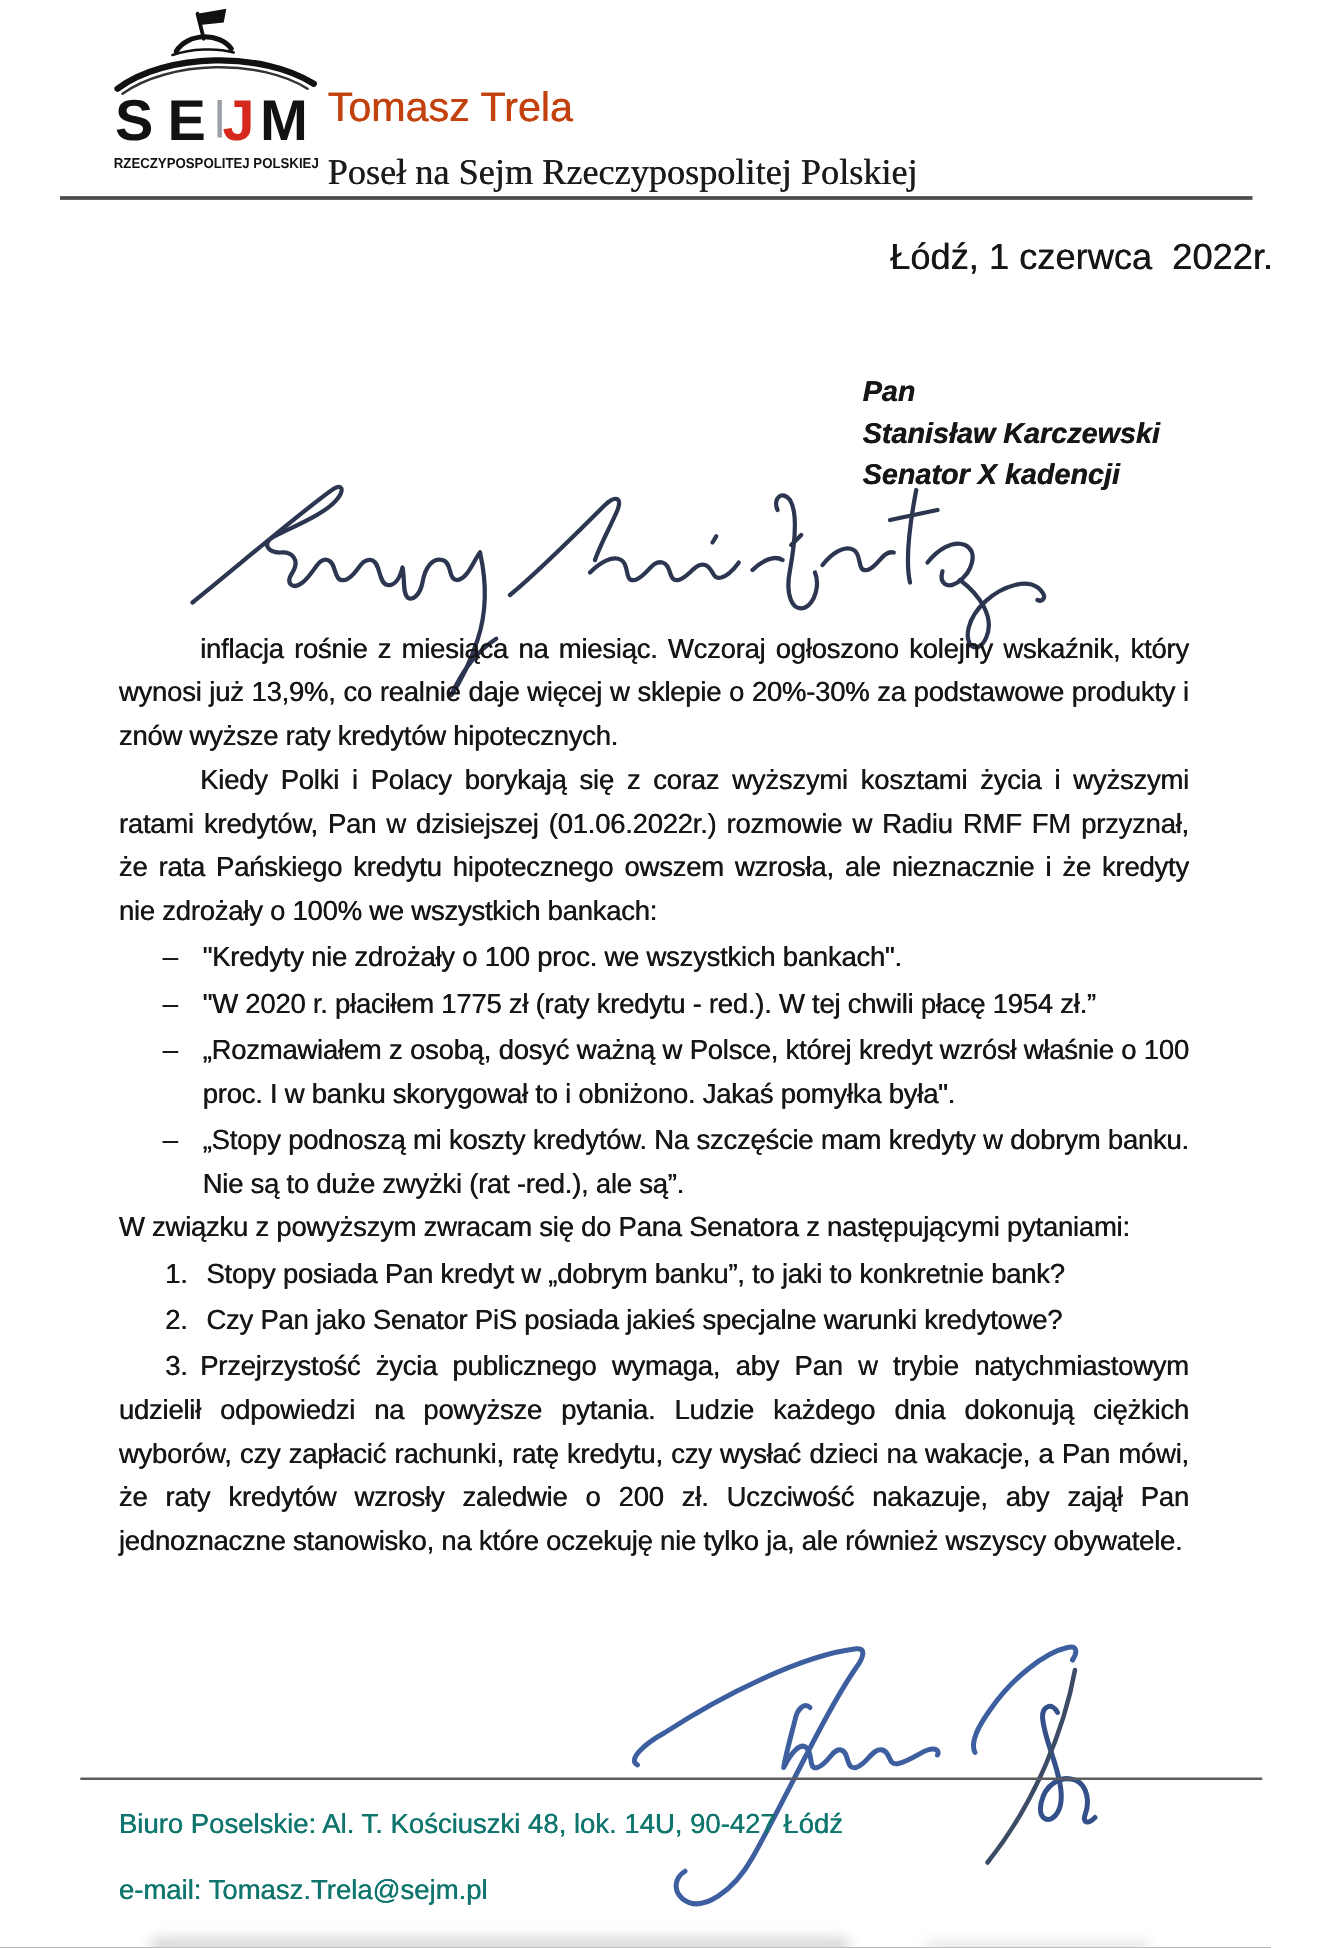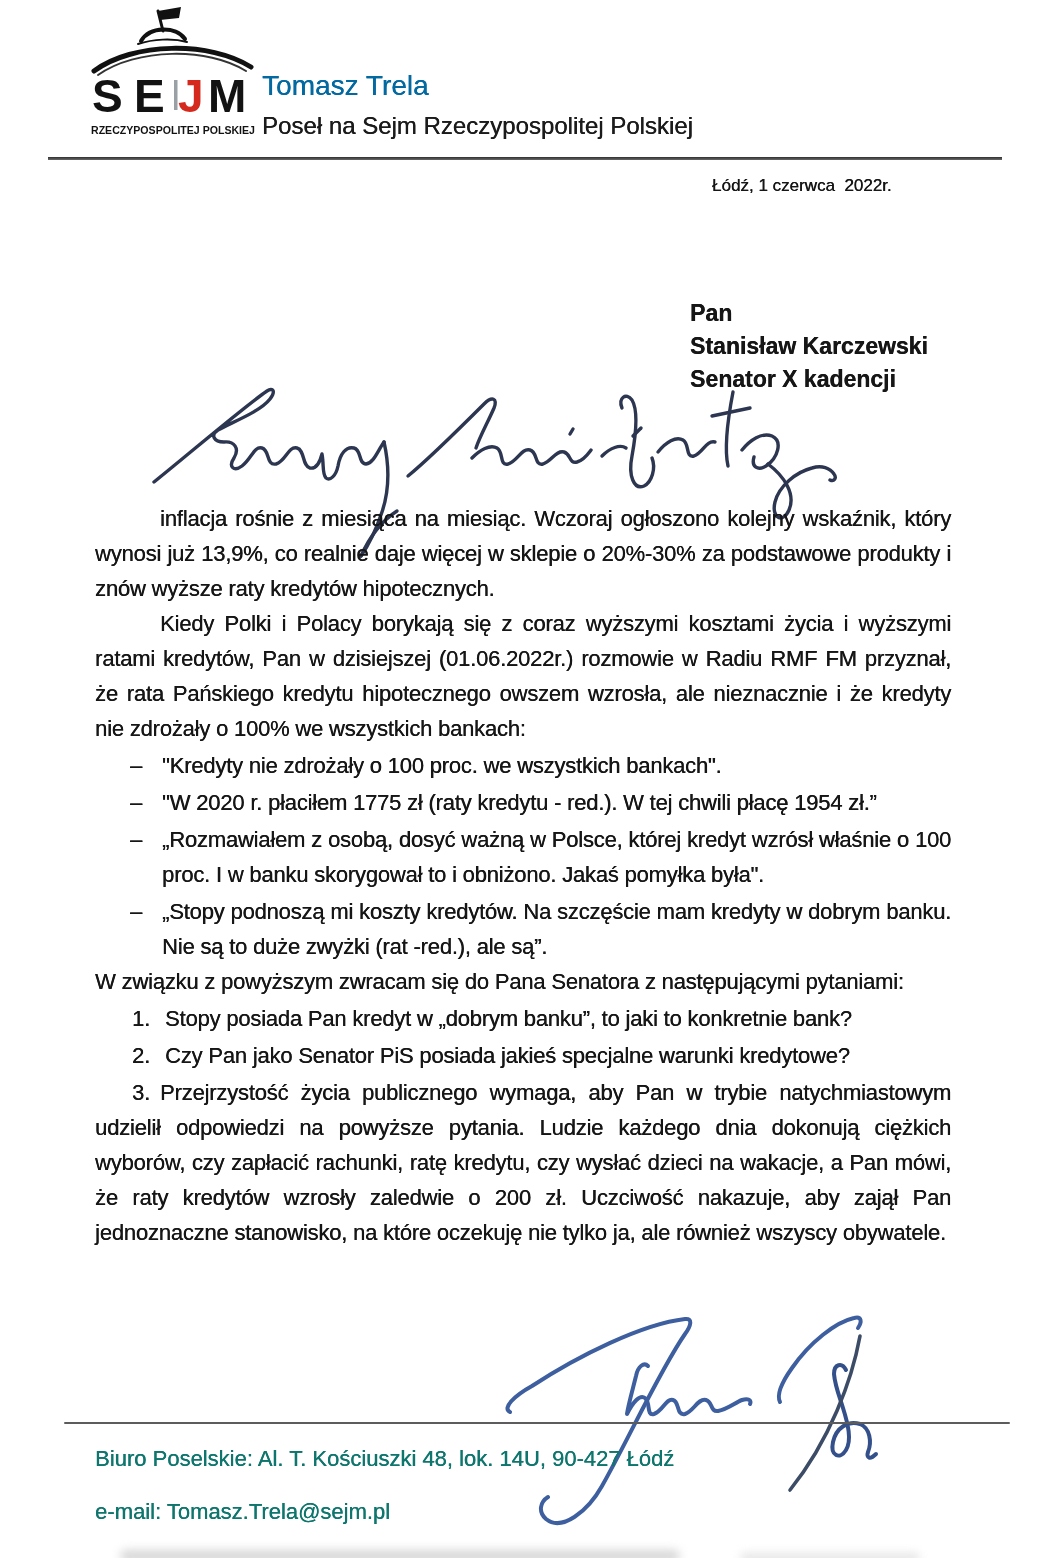--- a/index.html
+++ b/index.html
@@ -10,30 +10,30 @@
     background:#ffffff;
     font-family:"Liberation Sans", sans-serif;
     color:#161616;
     overflow:hidden;
   }
   .inky{ text-shadow:0.35px 0 0 currentColor; }
 
   
   .logo{ position:absolute; left:88px; top:4px; width:170px; height:136px; }
   .sender{ position:absolute; left:262px; top:68px; }
-  .sender-name{ font-size:28px; line-height:36px; color:#0369a1; }
-  .sender-title{ font-size:24px; line-height:28px; margin-top:8px; color:#1b1b1b; }
+  .sender-name{ font-size:33px; line-height:36px; color:#c2410c; }
+  .sender-title{ font-size:29px; line-height:28px; margin-top:20px; color:#1b1b1b;font-family:Liberation Serif, serif; }
   .header-rule{
     position:absolute; left:48px; top:157px; width:954px; height:3px;
     background:linear-gradient(#2f2f2f,#6a6a6a);
   }
 
   
-  .dateline{ position:absolute; left:712px; top:176px; font-size:17px; white-space:pre; }
-  .addressee{ position:absolute; left:690px; top:297px; font-weight:bold; font-size:23px; line-height:33px; }
+  .dateline{ position:absolute; left:712px; top:190px; font-size:29px; white-space:pre; }
+  .addressee{ position:absolute; left:690px; top:297px; font-weight:bold; font-size:23px; line-height:33px;font-style:italic; }
 
   
   .greeting-svg{ position:absolute; left:150px; top:378px; width:700px; height:185px; pointer-events:none; }
   .signature-svg{ position:absolute; left:480px; top:1290px; width:450px; height:268px; pointer-events:none; }
 
   
   .body{
     position:absolute; left:95px; top:501px; width:856px;
     font-size:22px; line-height:35px; letter-spacing:-0.2px;
     text-align:justify;

